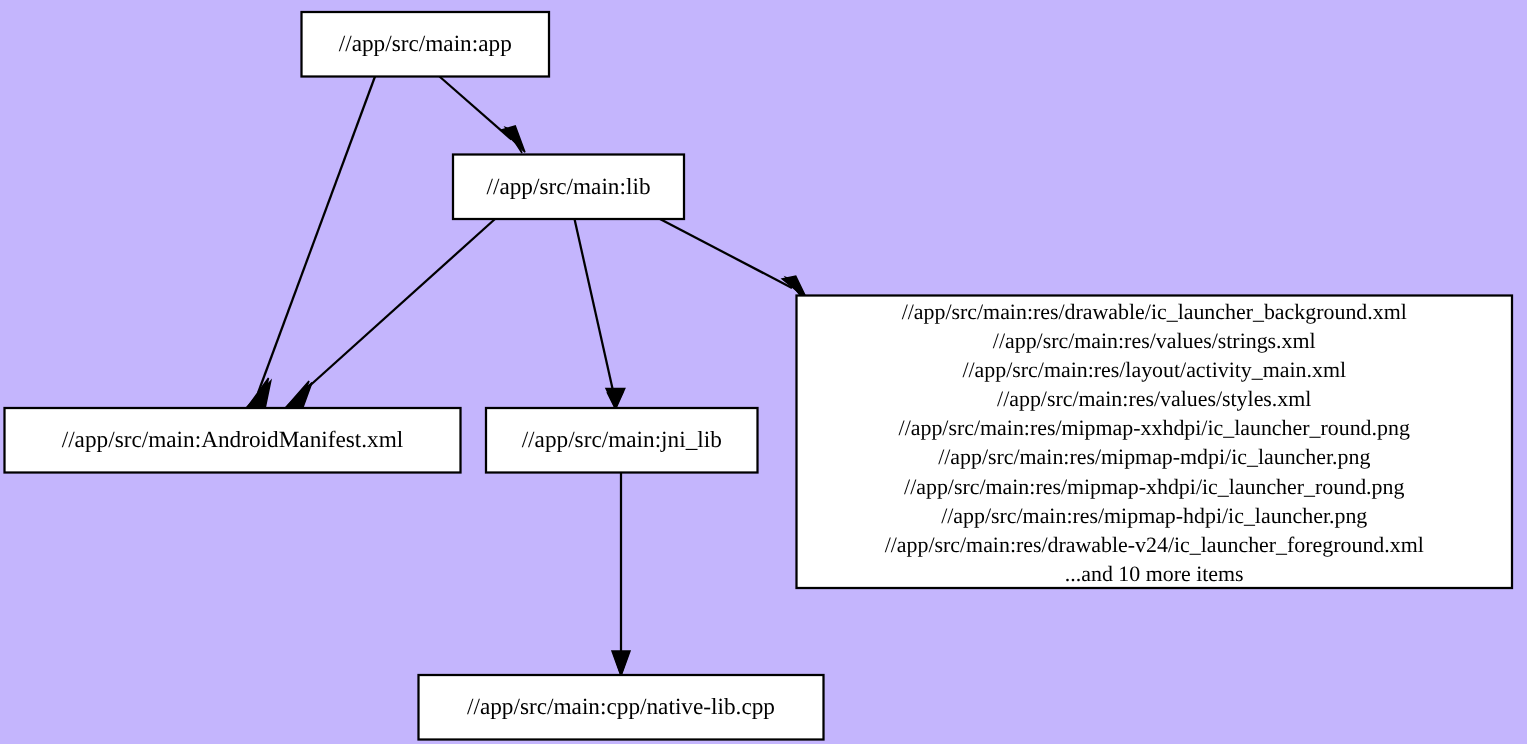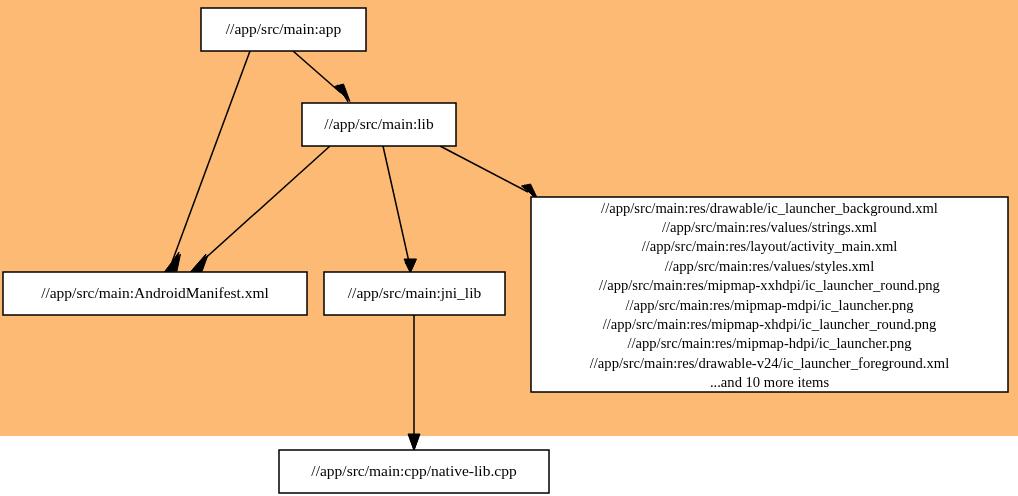--- a/index.html
+++ b/index.html
@@ -9,22 +9,22 @@
   }
   body {
     width: 1018px;
     height: 496px;
     overflow: hidden;
     font-family: "Liberation Serif", "DejaVu Serif", serif;
   }
   #graph-root {
     position: relative;
     width: 1018px;
-    height: 436px;
-    background: #fdba74;
+    height: 496px;
+    background: #c4b5fd;
   }
   svg#graph-canvas {
     position: absolute;
     left: 0;
     top: 0;
     width: 1018px;
     height: 496px;
     display: block;
   }
   .node-box {

